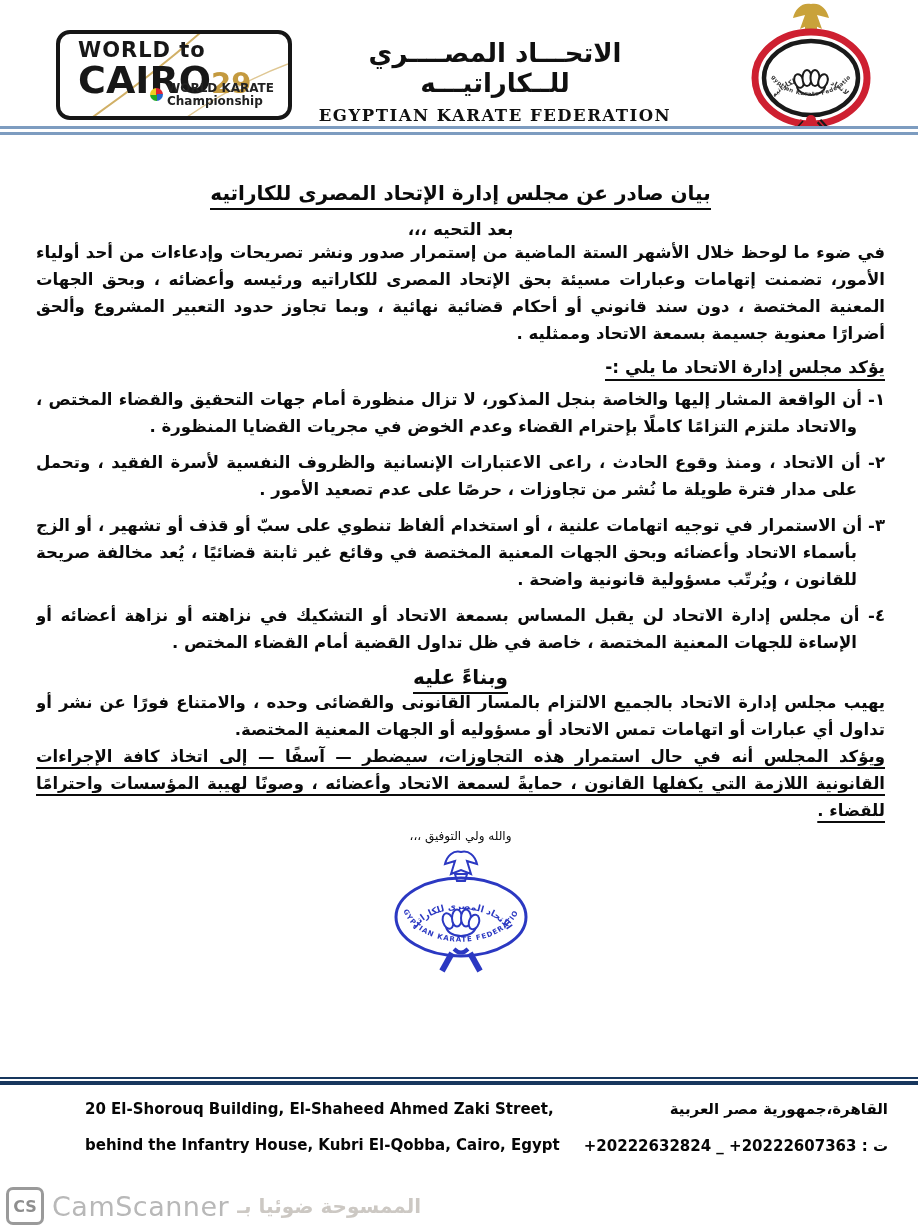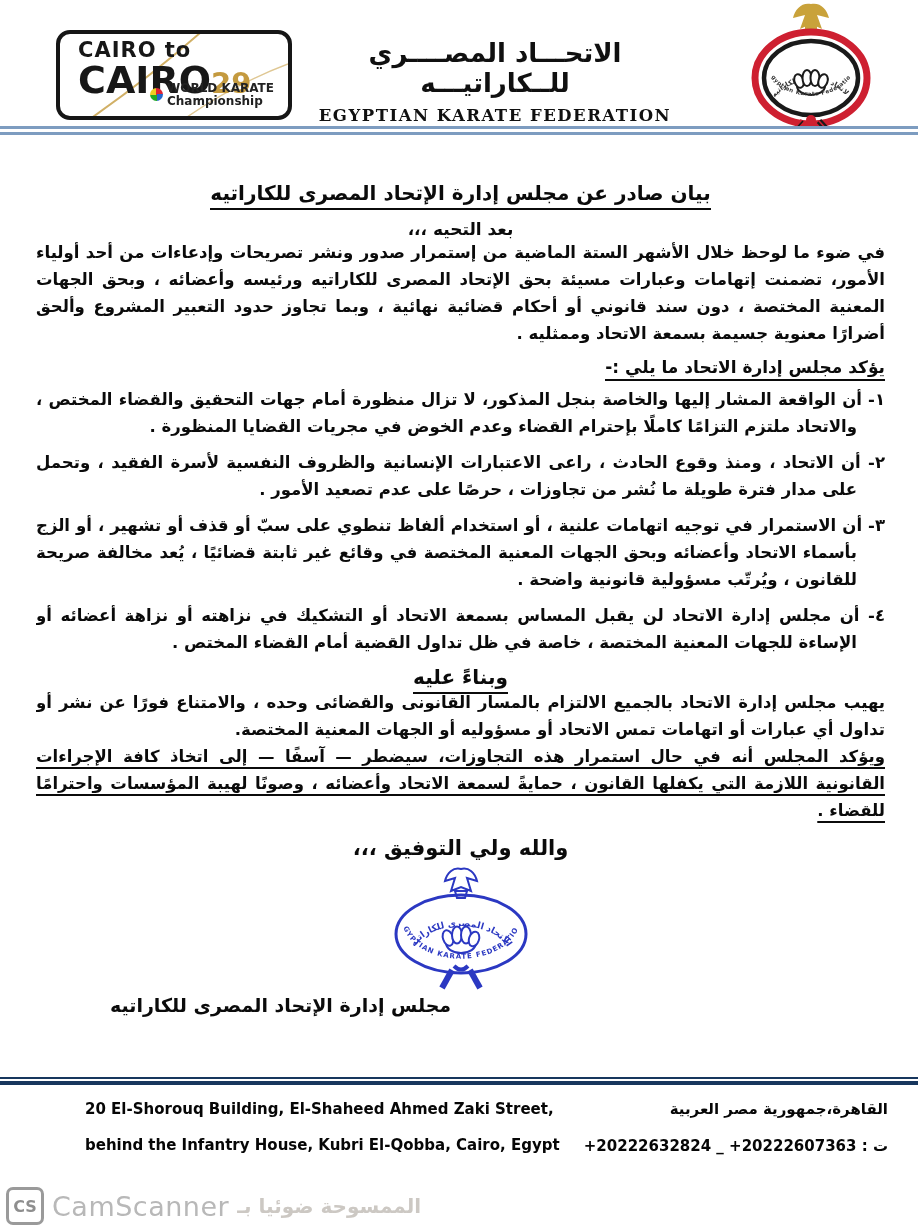--- a/index.html
+++ b/index.html
@@ -40,21 +40,21 @@
   .para{margin:0 0 0;font-size:16.5px;font-weight:700;line-height:27px;
     text-align:justify;text-align-last:right;}
   .therefore{margin:9px 0 0;text-align:center;font-size:19px;font-weight:800;}
   .confirm-heading{margin:10px 0 0;font-size:17px;font-weight:800;text-align:right;}
   .confirm-heading span{border-bottom:2px solid #0b0b0b;padding-bottom:2px;}
   .item{margin:9px 0 0;font-size:16.5px;font-weight:700;line-height:27px;
     text-align:justify;text-align-last:right;padding-right:28px;text-indent:-28px;}
   .accordingly{margin:9px 0 0;text-align:center;font-size:20px;font-weight:800;}
   .accordingly span{border-bottom:2.5px solid #0b0b0b;padding-bottom:3px;}
   .underlined-para{text-decoration:underline;text-decoration-thickness:1.6px;text-underline-offset:5px;}
-  .closing{margin:12px 0 0;text-align:center;font-size:21px;font-weight:700;}
+  .closing{margin:5px 0 0;text-align:center;font-size:12px;font-weight:400;}
   .stamp-wrap{margin:4px 0 0;text-align:center;}
   .signature{margin:0;direction:rtl;text-align:left;padding-left:74px;
     font-size:19px;font-weight:800;}
   
   .footer-area{position:absolute;left:0;right:0;bottom:8px;height:142px;background:#fff;}
   .divider-bottom{position:absolute;top:0;left:0;right:0;height:8px;
     background:linear-gradient(#17365d 0 22%,#ffffff 22% 45%,#17365d 45% 100%);}
   .footer-cols{position:absolute;top:14px;left:85px;right:30px;display:flex;
     justify-content:space-between;align-items:flex-start;}
   .footer-en{direction:ltr;text-align:left;font-size:15px;font-weight:700;line-height:36px;color:#060606;}
@@ -73,21 +73,21 @@
 <div class="page">
 
   <div class="header">
 
     <div class="logo-left">
       <svg class="deco" width="228" height="82" viewBox="0 0 228 82">
         <path d="M150 -10 Q95 40 20 92" stroke="#c9a24b" stroke-width="2" fill="none" opacity="0.85"></path>
         <path d="M228 30 Q170 52 120 88" stroke="#c9a24b" stroke-width="1.4" fill="none" opacity="0.6"></path>
       </svg>
       <div class="ll-text">
-        <div class="ll-road">CAIRO to</div>
+        <div class="ll-road">WORLD to</div>
         <div><span class="ll-cairo">CAIRO</span><span class="ll-year">29</span></div>
       </div>
       <div class="ll-sub">
         <span class="wkf-icon"></span>
         <span class="ll-sub-text">
           <span>WORLD KARATE</span><br>
           <span>Championship</span>
         </span>
       </div>
     </div>
@@ -195,21 +195,20 @@
         </text>
 
         <g stroke="#2b38c2">
           <path d="M82 106 L72 124" stroke-width="6"></path>
           <path d="M100 106 L110 124" stroke-width="6"></path>
           <path d="M84 102 q7 7 14 0" stroke-width="4" fill="none"></path>
         </g>
       </svg>
     </div>
 
-    <div class="signature">مجلس إدارة الإتحاد المصرى للكاراتيه</div>
   </div>
 
   <div class="footer-area">
     <div class="divider-bottom"></div>
     <div class="footer-cols">
       <div class="footer-en">
         <div>20 El-Shorouq Building, El-Shaheed Ahmed Zaki Street,</div>
         <div>behind the Infantry House, Kubri El-Qobba, Cairo, Egypt</div>
 
       </div>

